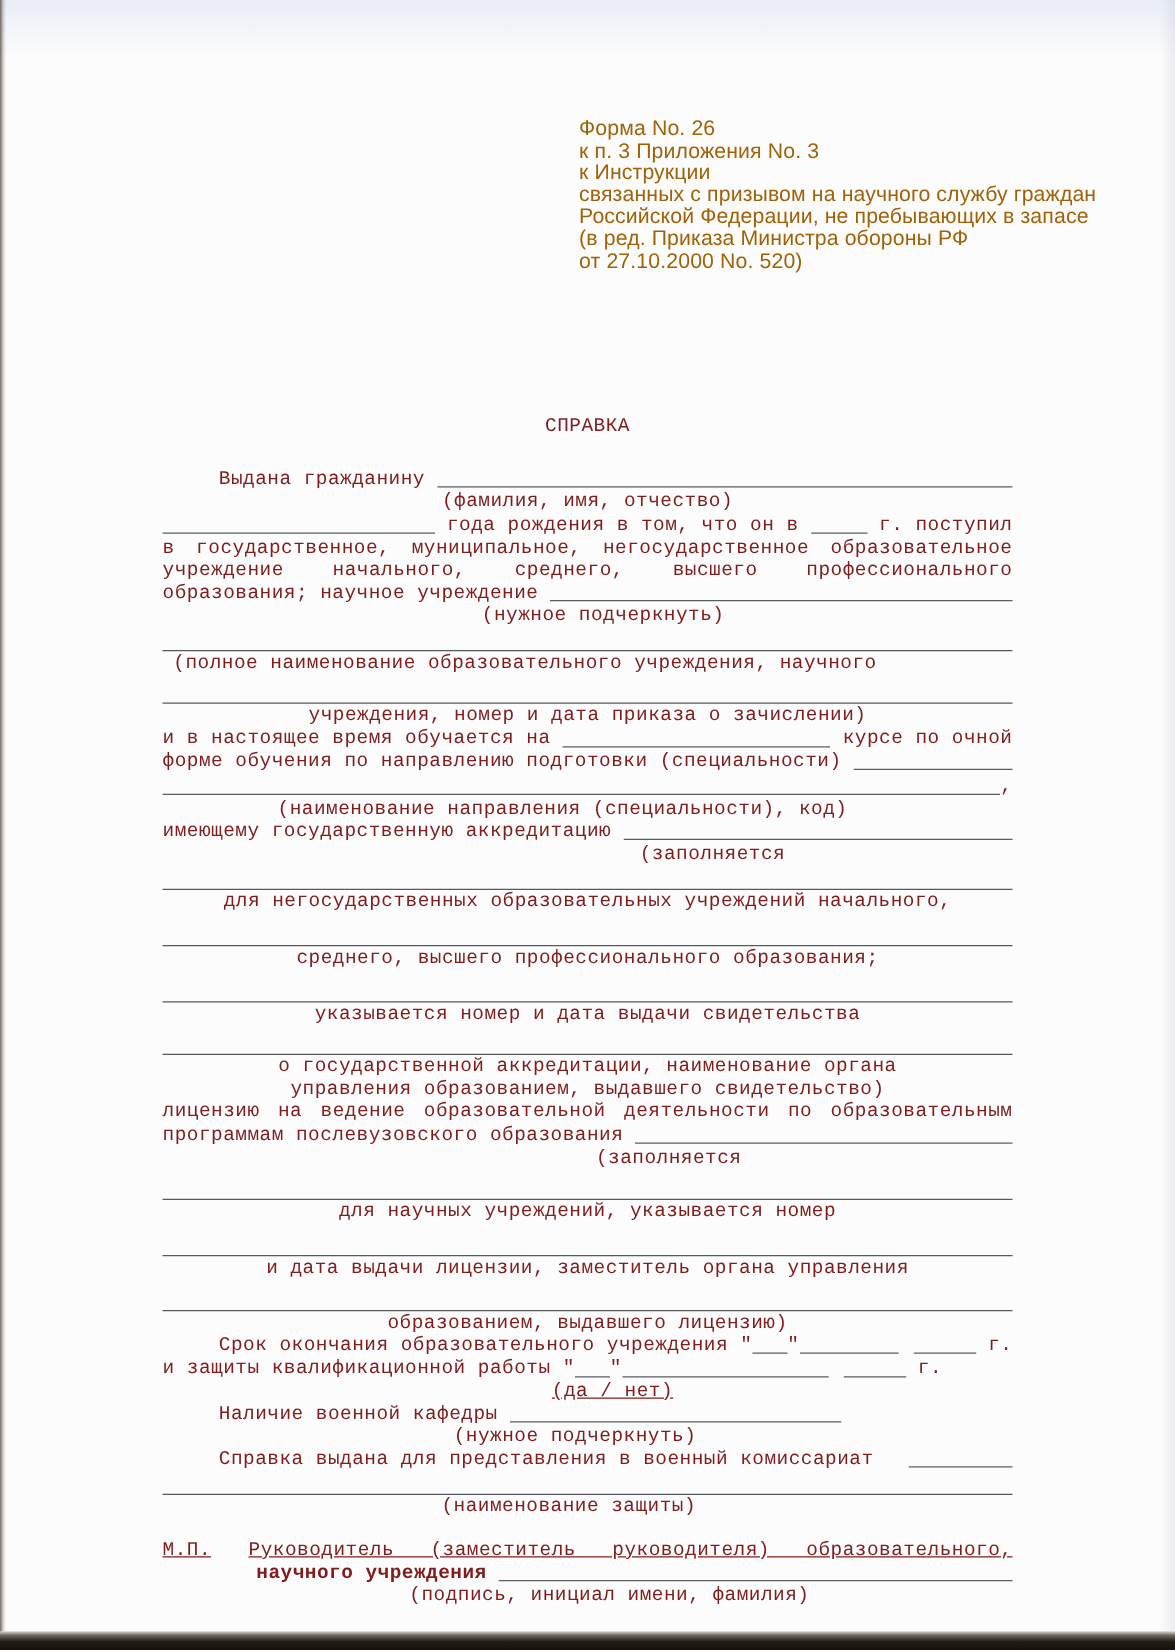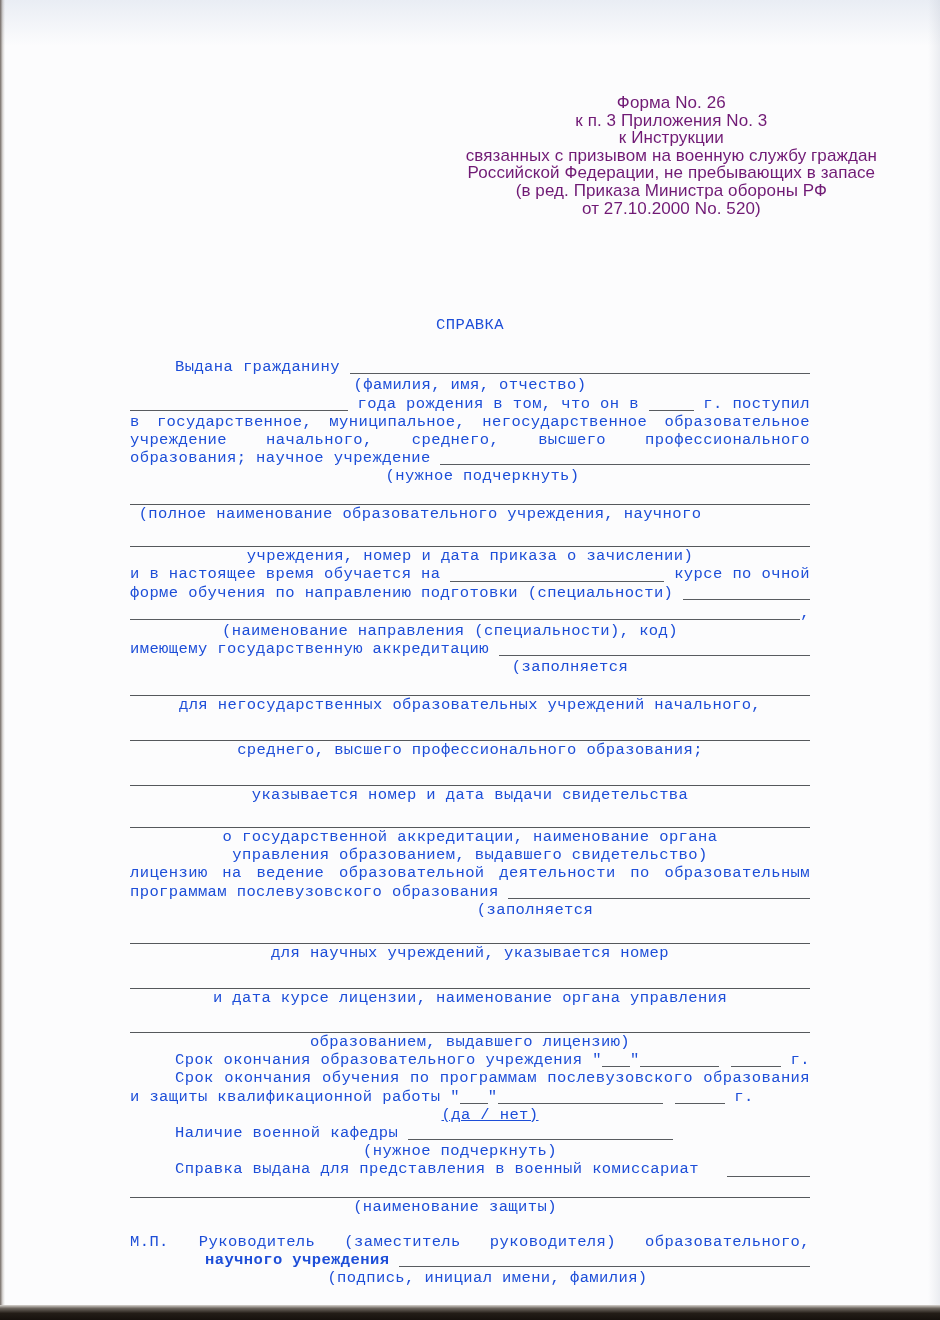--- a/index.html
+++ b/index.html
@@ -11,27 +11,27 @@
   #top-tint{position:absolute;left:0;top:0;width:940px;height:46px;
     background:linear-gradient(180deg,#e9edf4 0%,rgba(252,252,253,0) 100%);}
   #left-edge{position:absolute;left:0;top:0;width:5px;height:1306px;
     background:linear-gradient(90deg,rgba(70,58,50,0.75),rgba(120,110,100,0.25) 55%,rgba(255,255,255,0));}
   #bottom-edge{position:absolute;left:0;bottom:0;width:940px;height:15px;
     background:linear-gradient(180deg,#d8d4cf 0%,#6d665f 22%,#231d17 55%,#16110d 100%);}
   #right-shade{position:absolute;right:0;top:0;width:12px;height:1306px;
     background:linear-gradient(270deg,rgba(190,196,208,0.28),rgba(255,255,255,0));}
 
   #form-header{
-    position:absolute;top:94px;right:63px;text-align:center;
+    position:absolute;top:94px;right:63px;text-align:left;
     font-family:"Liberation Sans","DejaVu Sans",sans-serif;
-    font-size:17px;line-height:17.6px;color:#701a75;letter-spacing:0.1px;
+    font-size:17px;line-height:17.6px;color:#a16207;letter-spacing:0.1px;
   }
   #form-body{
-    position:absolute;left:130px;top:316px;width:680px;
-    font-size:15.5px;line-height:18.2px;color:#1d4ed8;letter-spacing:0.4px;
+    position:absolute;left:130px;top:332px;width:680px;
+    font-size:15.5px;line-height:18.2px;color:#7f1d1d;letter-spacing:0.4px;
   }
   #form-title{text-align:center;margin-bottom:24px;}
   .line{min-height:18.2px;}
   .just{text-align:justify;text-align-last:justify;}
   .label{text-align:center;}
   .seg{display:flex;align-items:flex-end;}
   .seg .t{white-space:pre;}
   .seg .jt{flex:1;text-align:justify;text-align-last:justify;}
   .b{border-bottom:1.5px solid #595c60;align-self:stretch;margin-bottom:2px;}
   .b.fill{flex:1;}
@@ -41,21 +41,21 @@
 </head>
 <body>
 
 <div id="page">
   <div id="top-tint"></div>
 
   <div id="form-header">
     <div class="hline">Форма No. 26</div>
     <div class="hline">к п. 3 Приложения No. 3</div>
     <div class="hline">к Инструкции</div>
-    <div class="hline">связанных с призывом на военную службу граждан</div>
+    <div class="hline">связанных с призывом на научного службу граждан</div>
     <div class="hline">Российской Федерации, не пребывающих в запасе</div>
     <div class="hline">(в ред. Приказа Министра обороны РФ</div>
     <div class="hline">от 27.10.2000 No. 520)</div>
   </div>
 
   <div id="form-body">
     <div id="form-title">СПРАВКА</div>
     <div id="form-lines">
         <div class="line seg" style="padding-left: 45px;">
           <span class="t">Выдана гражданину </span>
@@ -109,33 +109,32 @@
         <div class="line label">управления образованием, выдавшего свидетельство)</div>
         <div class="line just">лицензию на ведение образовательной деятельности по образовательным</div>
         <div class="line seg">
           <span class="t">программам послевузовского образования </span>
           <span class="b fill"></span>
         </div>
         <div class="line label" style="padding-left: 130px;">(заполняется</div>
         <div class="line rule" style="margin-top: 6px;"></div>
         <div class="line label">для научных учреждений, указывается номер</div>
         <div class="line rule" style="margin-top: 7px;"></div>
-        <div class="line label">и дата курсе лицензии, наименование органа управления</div>
+        <div class="line label">и дата выдачи лицензии, заместитель органа управления</div>
         <div class="line rule" style="margin-top: 7px;"></div>
         <div class="line label">образованием, выдавшего лицензию)</div>
         <div class="line seg" style="padding-left: 45px;">
           <span class="t">Срок окончания образовательного учреждения "</span>
           <span class="b" style="width: 28px;"></span>
           <span class="t">"</span>
           <span class="b fill"></span>
           <span class="sp" style="width: 12px;"></span>
           <span class="b" style="width: 50px;"></span>
           <span class="t"> г.</span>
         </div>
-        <div class="line just" style="padding-left: 45px;">Срок окончания обучения по программам послевузовского образования</div>
         <div class="line seg">
           <span class="t">и защиты квалификационной работы "</span>
           <span class="b" style="width: 28px;"></span>
           <span class="t">"</span>
           <span class="b" style="width: 165px;"></span>
           <span class="sp" style="width: 12px;"></span>
           <span class="b" style="width: 50px;"></span>
           <span class="t"> г.</span>
         </div>
         <div class="line label" style="padding-left: 40px; text-decoration: underline;">(да / нет)</div>
@@ -143,21 +142,21 @@
           <span class="t">Наличие военной кафедры </span>
           <span class="b" style="width: 265px;"></span>
         </div>
         <div class="line label" style="padding-right: 20px;">(нужное подчеркнуть)</div>
         <div class="line seg" style="padding-left: 45px; gap: 18px;">
           <span class="t">Справка выдана для представления в военный комиссариат </span>
           <span class="b fill"></span>
         </div>
         <div class="line rule"></div>
         <div class="line label" style="padding-right: 30px;">(наименование защиты)</div>
-        <div class="line seg" style="margin-top: 17px;">
+        <div class="line seg" style="margin-top: 17px; text-decoration: underline;">
           <span class="t">М.П.</span>
           <span class="sp" style="width: 30px;"></span>
           <span class="jt">Руководитель (заместитель руководителя)  образовательного,</span>
         </div>
         <div class="line seg" style="padding-left: 75px; font-weight: bold;">
           <span class="t">научного учреждения </span>
           <span class="b fill"></span>
         </div>
         <div class="line label" style="padding-left: 35px;">(подпись, инициал имени, фамилия)</div>
       </div>

